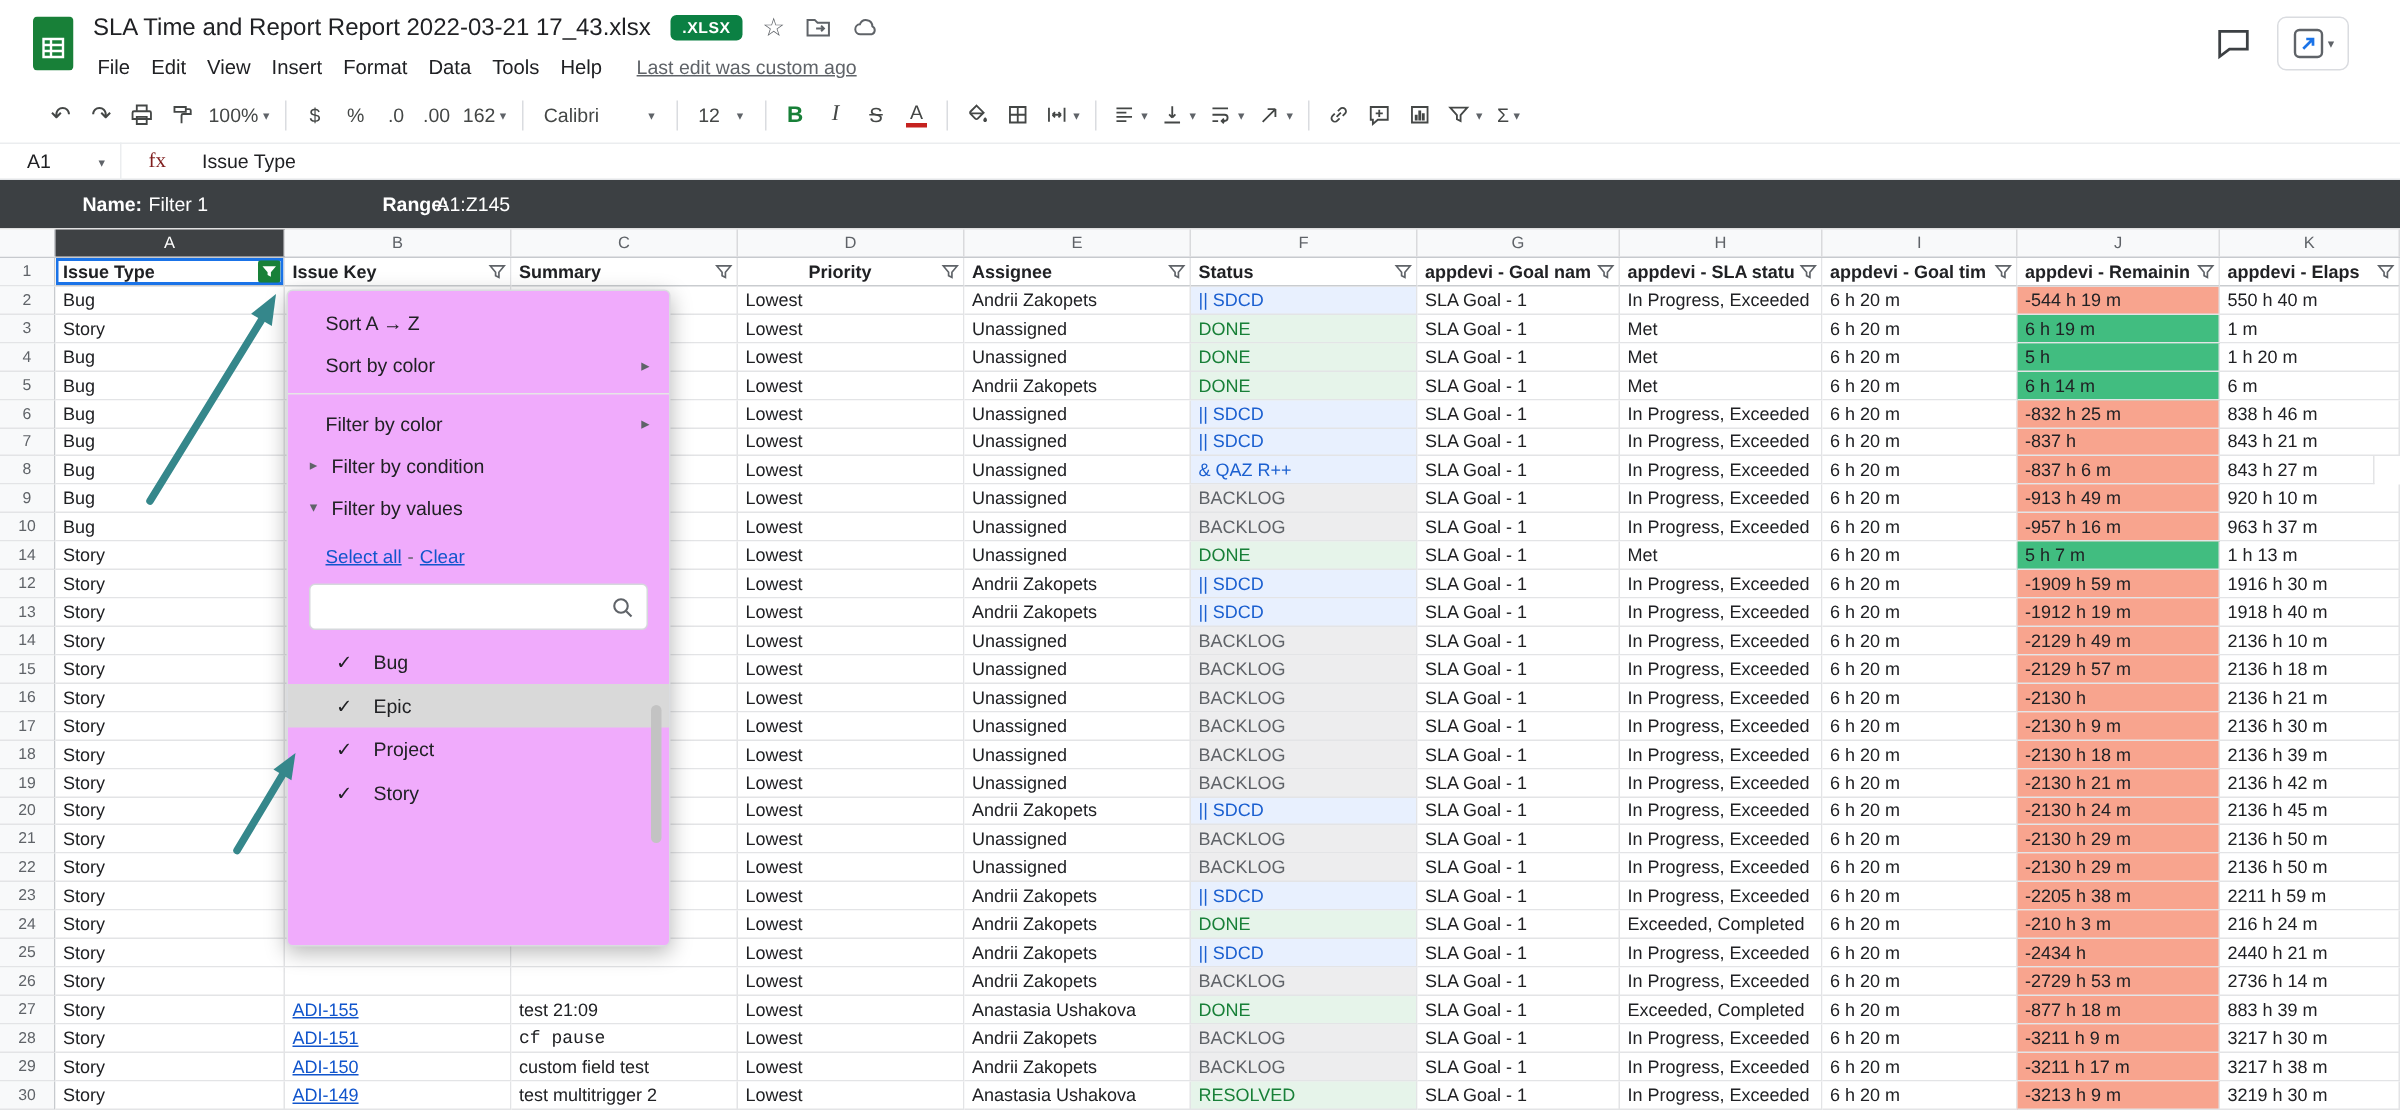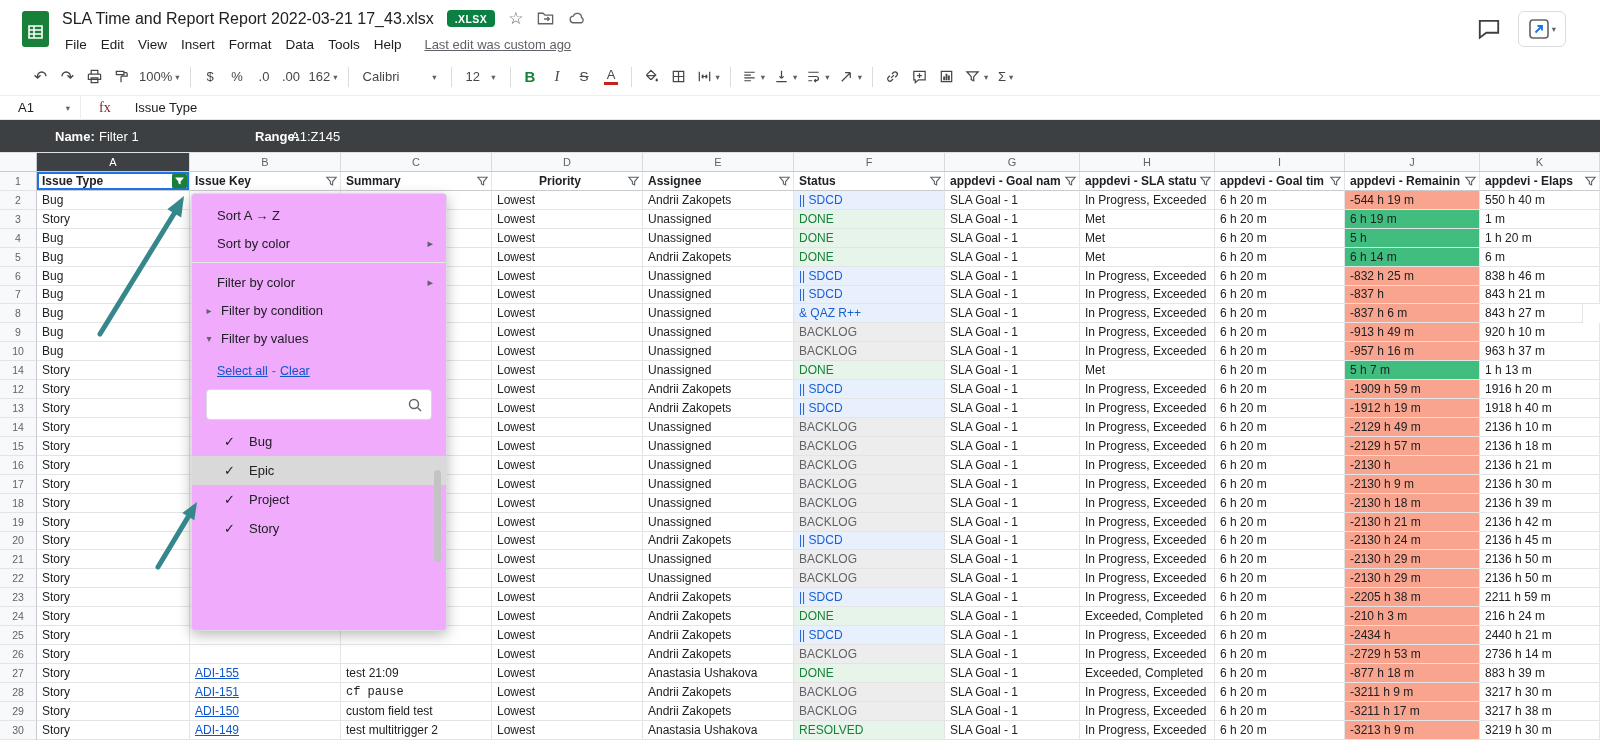--- a/index.html
+++ b/index.html
@@ -554,21 +554,21 @@
         <div class="cell" style="width: 153px;">Story</div>
         <div class="cell" style="width: 151px;"></div>
         <div class="cell" style="width: 151px;"></div>
         <div class="cell" style="width: 151px;">Lowest</div>
         <div class="cell" style="width: 151px;">Andrii Zakopets</div>
         <div class="cell st-blue" style="width: 151px;">|| SDCD</div>
         <div class="cell" style="width: 135px;">SLA Goal - 1</div>
         <div class="cell" style="width: 135px;">In Progress, Exceeded</div>
         <div class="cell" style="width: 130px;">6 h 20 m</div>
         <div class="cell rem-neg" style="width: 135px;">-1909 h 59 m</div>
-        <div class="cell" style="width: 120px;">1916 h 20 m</div>
+        <div class="cell" style="width: 120px;">1916 h 30 m</div>
       </div>
       <div class="grow">
         <div class="gut">13</div>
         <div class="cell" style="width: 153px;">Story</div>
         <div class="cell" style="width: 151px;"></div>
         <div class="cell" style="width: 151px;"></div>
         <div class="cell" style="width: 151px;">Lowest</div>
         <div class="cell" style="width: 151px;">Andrii Zakopets</div>
         <div class="cell st-blue" style="width: 151px;">|| SDCD</div>
         <div class="cell" style="width: 135px;">SLA Goal - 1</div>

